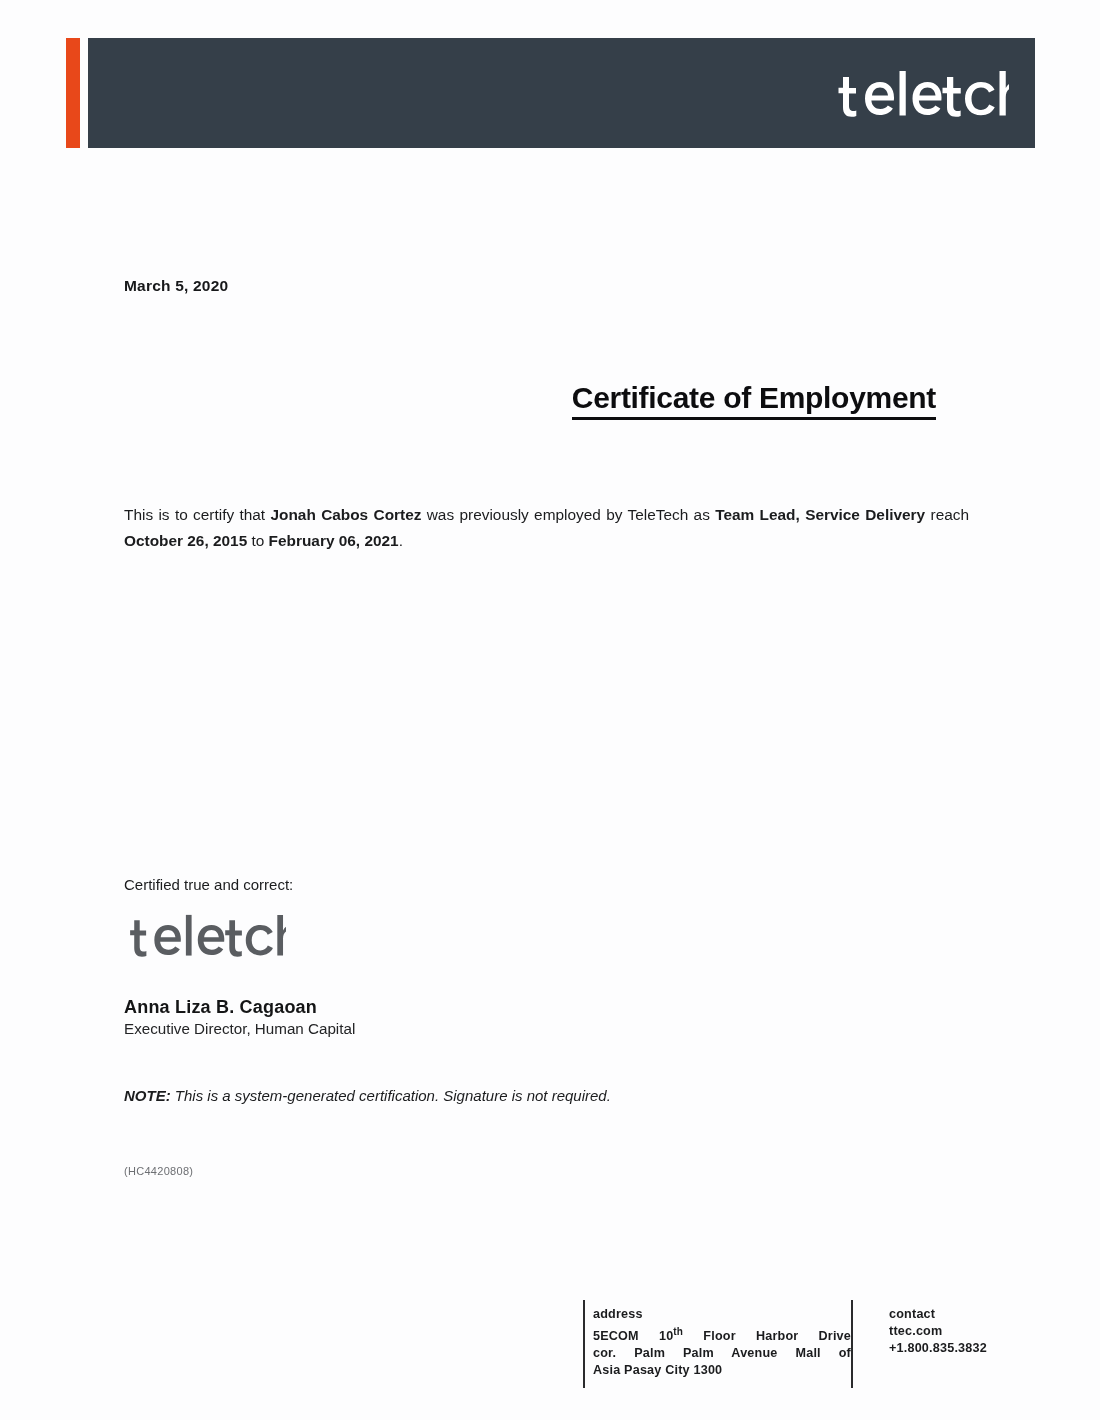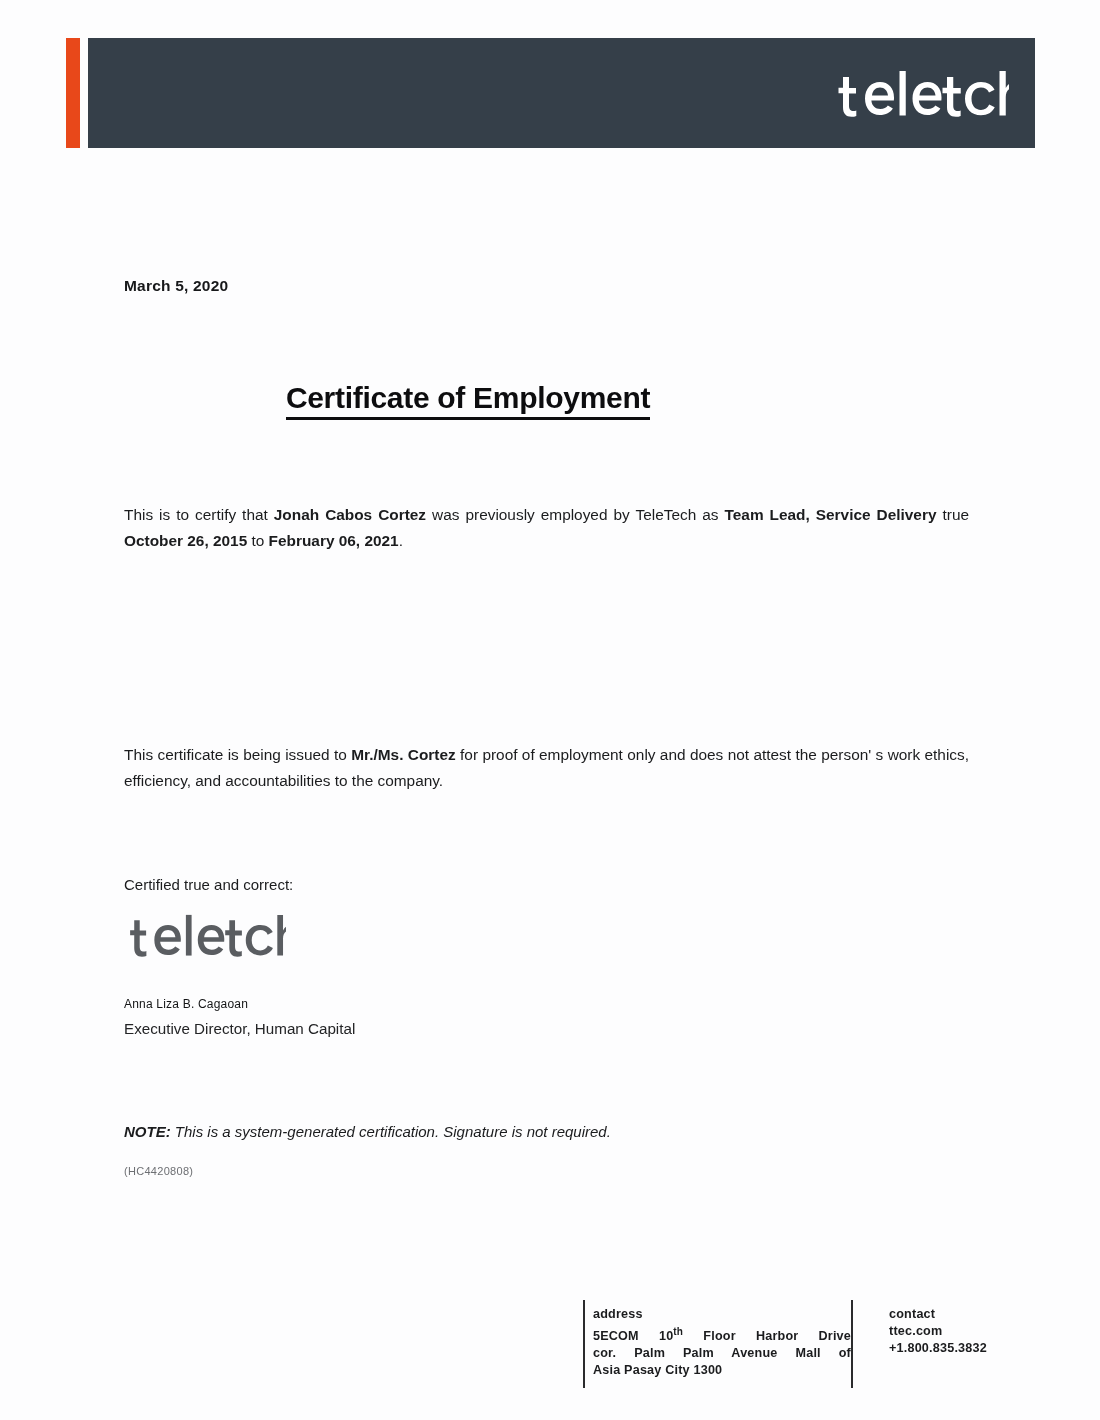--- a/index.html
+++ b/index.html
@@ -68,21 +68,21 @@
     font-weight: bold;
     letter-spacing: 0.2px;
     color: #17181a;
   }
 
   .doc-title {
     position: absolute;
     left: 0;
     top: 381px;
     width: 936px;
-    text-align: center;
+    text-align: right;
     font-size: 30px;
     font-weight: bold;
     letter-spacing: -0.3px;
     color: #0d0d0f;
   }
   .doc-title span {
     border-bottom: 3px solid #0d0d0f;
     padding-bottom: 3px;
   }
 
@@ -112,37 +112,37 @@
     position: absolute;
     left: 126px;
     top: 912px;
     height: 48px;
   }
 
   .sig-name {
     position: absolute;
     left: 124px;
     top: 997px;
-    font-size: 12px;
-    font-weight: normal;
+    font-size: 18px;
+    font-weight: bold;
     letter-spacing: 0.2px;
     color: #141516;
   }
   .sig-title {
     position: absolute;
     left: 124px;
     top: 1020px;
     font-size: 15.2px;
     color: #232426;
   }
 
   .note-line {
     position: absolute;
     left: 124px;
-    top: 1123px;
+    top: 1087px;
     font-size: 15px;
     font-style: italic;
     color: #1b1c1e;
   }
   .note-line b {
     font-weight: bold;
     font-style: italic;
   }
 
   .ref-code {
@@ -223,27 +223,24 @@
     </div>
   </div>
 
   <div class="date-line">March 5, 2020</div>
 
   <div class="doc-title">
     <span>Certificate of Employment</span>
   </div>
 
   <div class="para p1">
-    <span>This is to certify that </span><b>Jonah Cabos Cortez</b><span> was previously employed by TeleTech as </span><b>Team Lead, Service Delivery</b><span> true </span><b>October 26, 2015</b><span> to </span><b>February 06, 2021</b><span>.</span>
-  </div>
-
-
-  <div class="para p3">
-    <span>This certificate is being issued to </span><b>Mr./Ms. Cortez</b><span> for proof of employment only and does not attest the person' s work ethics, efficiency, and accountabilities to the company.</span>
-  </div>
+    <span>This is to certify that </span><b>Jonah Cabos Cortez</b><span> was previously employed by TeleTech as </span><b>Team Lead, Service Delivery</b><span> reach </span><b>October 26, 2015</b><span> to </span><b>February 06, 2021</b><span>.</span>
+  </div>
+
+
 
   <div class="certified-label">Certified true and correct:</div>
 
   <div class="sig-logo">
     <svg class="logo-svg" width="160" height="46" viewBox="0 0 350 100" aria-label="teletech">
       <g fill="#5a5d61">
         <path d="M18 18 h12 v22 h14 v11 h-14 v24 c0 8 3 11 9 11 c2 0 4 -0.4 5.6 -1.2 l0 11 c-2.6 1.2 -6 1.8 -9.6 1.8 c-11 0 -17 -6.4 -17 -19 v-28 h-9 v-11 h9 z"></path>
         <path d="M62 61 c0 -20 12.5 -33 30 -33 c17 0 28 12 28 31 c0 2 -0.1 4 -0.3 6 h-45 c1.2 11 8 17 18 17 c7 0 12 -2.6 15 -7 l10 6 c-5 8 -14 13 -26 13 c-18 0 -29.7 -13 -29.7 -33 z m14 -6 h32 c-1 -10 -7 -16 -16 -16 c-9 0 -15 6 -16 16 z"></path>
         <path d="M131 6 h12.5 v89 h-12.5 z"></path>
         <path d="M157 61 c0 -20 12.5 -33 30 -33 c17 0 28 12 28 31 c0 2 -0.1 4 -0.3 6 h-45 c1.2 11 8 17 18 17 c7 0 12 -2.6 15 -7 l10 6 c-5 8 -14 13 -26 13 c-18 0 -29.7 -13 -29.7 -33 z m14 -6 h32 c-1 -10 -7 -16 -16 -16 c-9 0 -15 6 -16 16 z"></path>

